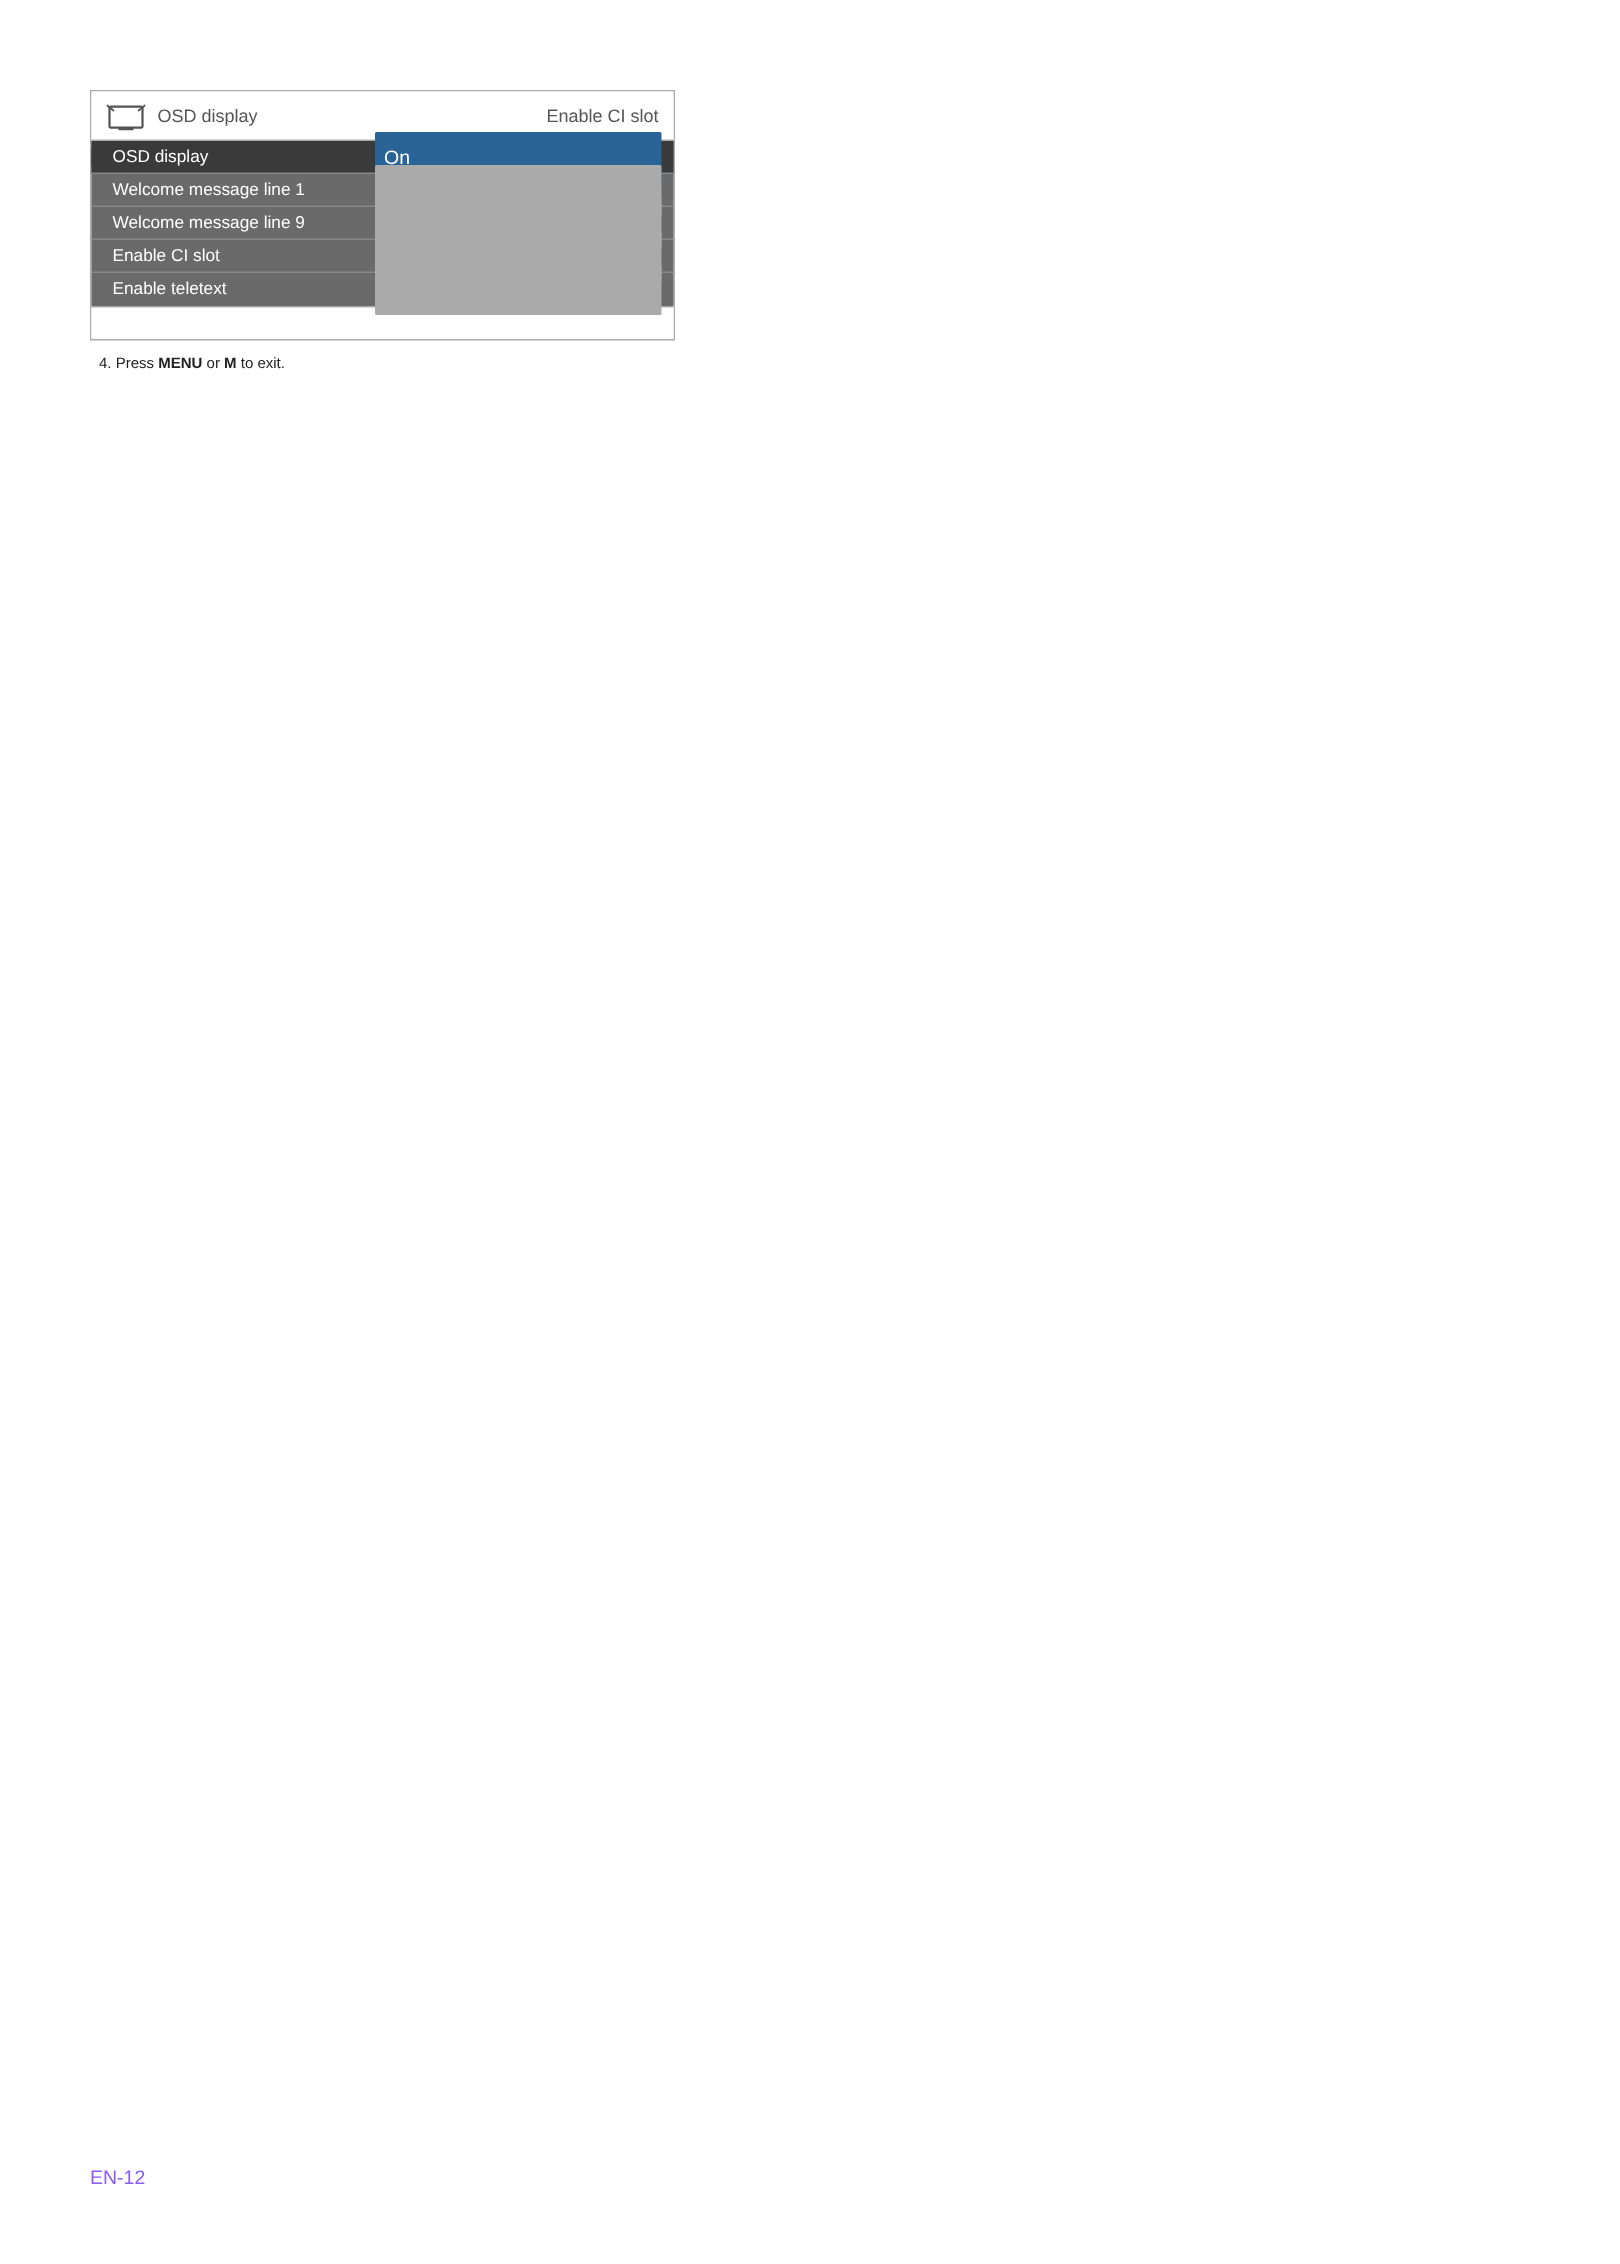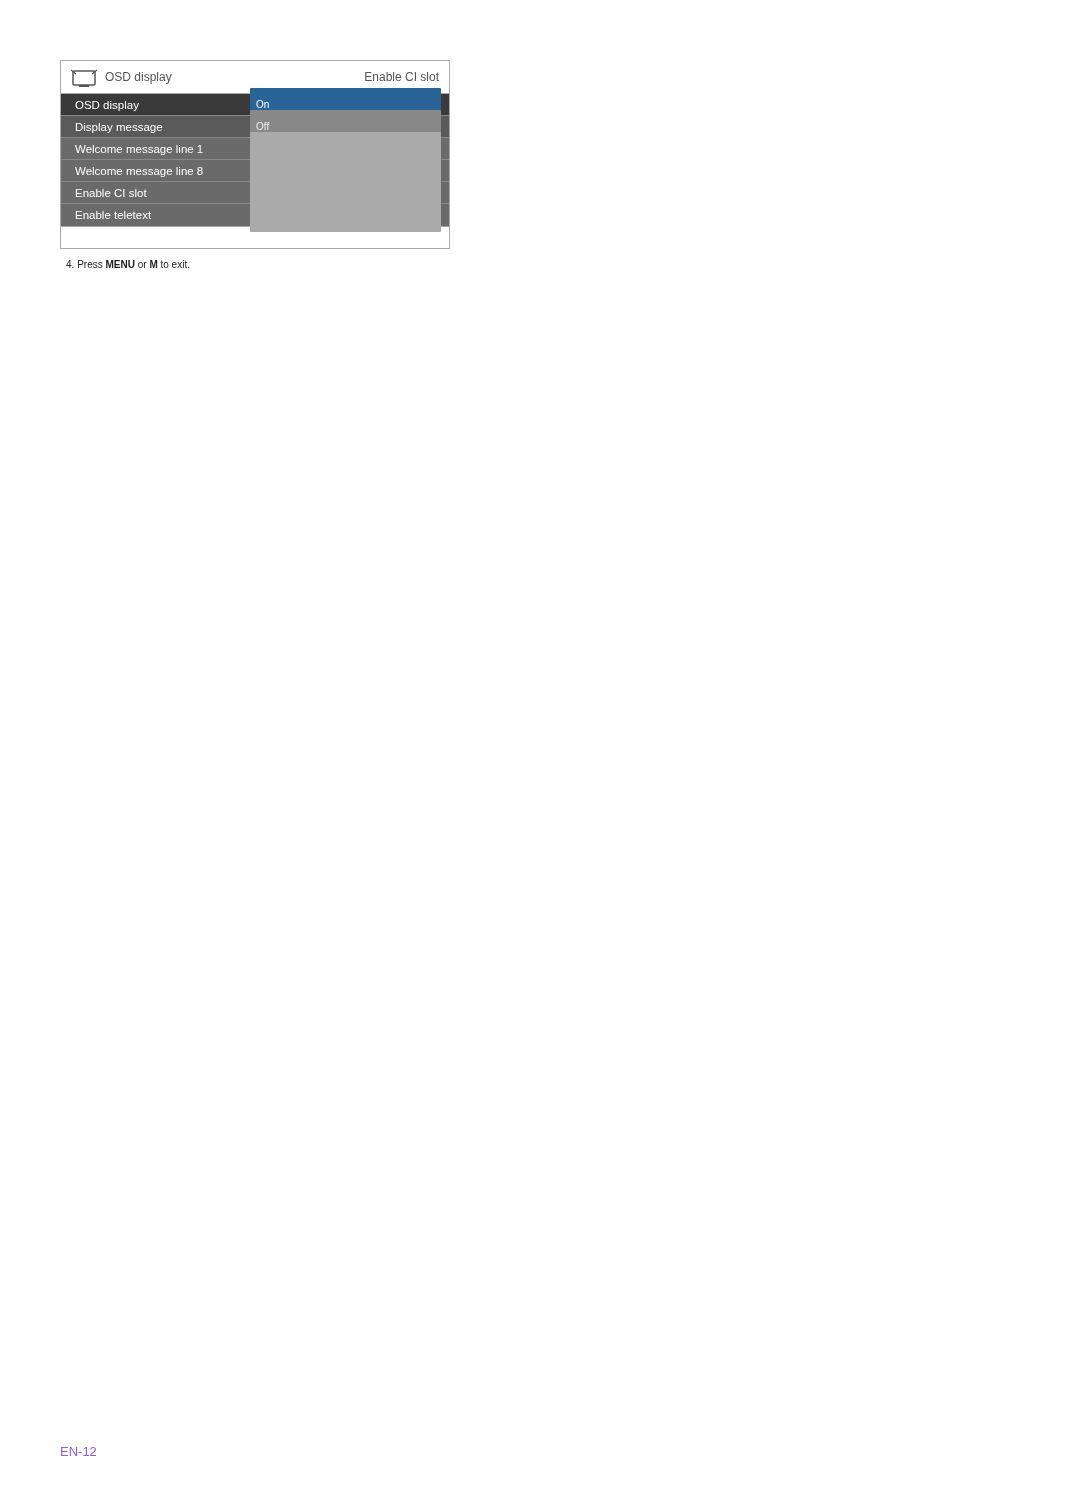--- a/index.html
+++ b/index.html
@@ -81,21 +81,21 @@
 
     .menu-row-value {
       flex: 1;
       height: 34px;
       margin: 2px 8px 2px 4px;
       background: #999;
       border-radius: 1px;
       display: flex;
       align-items: center;
       padding-left: 6px;
-      font-size: 10px;
+      font-size: 13px;
       color: #fff;
     }
 
     
     .menu-row.selected .menu-row-label {
       background: #3a3a3a;
       padding-left: 14px;
     }
 
     .menu-row.selected {
@@ -182,30 +182,26 @@
         <span class="osd-header-title">OSD display</span>
       </div>
       <div class="osd-header-right">Enable CI slot</div>
     </div>
 
     <div class="menu-body">
     <div class="menu-row selected">
           <span class="menu-row-label">OSD display</span>
           <span class="menu-row-value on-val">On</span>
         </div>
-        <div class="menu-row active">
-          <span class="menu-row-label">Display message</span>
-          <span class="menu-row-value off-val">Off</span>
-        </div>
         <div class="menu-row">
           <span class="menu-row-label">Welcome message line 1</span>
           <span class="menu-row-value empty-val"></span>
         </div>
         <div class="menu-row">
-          <span class="menu-row-label">Welcome message line 8</span>
+          <span class="menu-row-label">Welcome message line 9</span>
           <span class="menu-row-value empty-val"></span>
         </div>
         <div class="menu-row">
           <span class="menu-row-label">Enable CI slot</span>
           <span class="menu-row-value empty-val"></span>
         </div>
         <div class="menu-row">
           <span class="menu-row-label">Enable teletext</span>
           <span class="menu-row-value empty-val"></span>
         </div>

